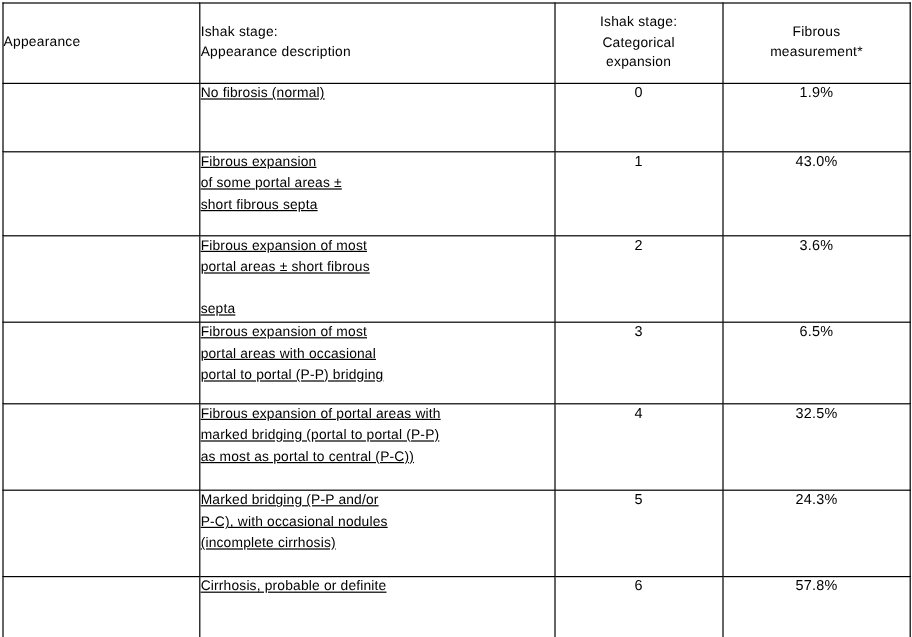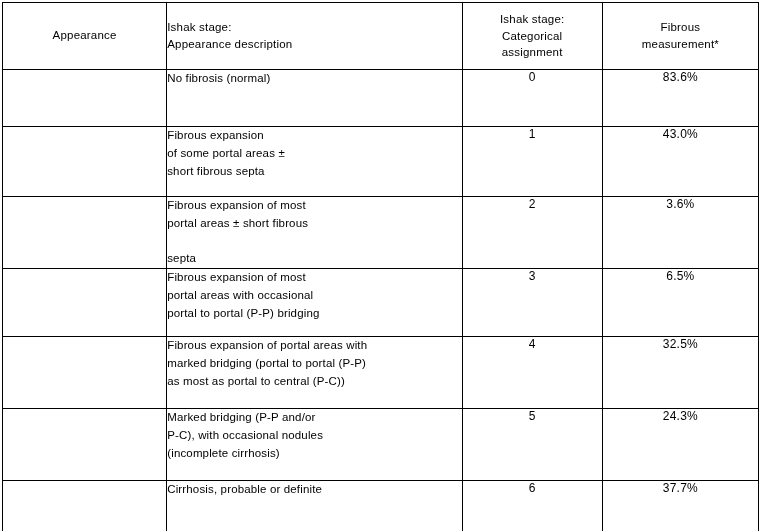--- a/index.html
+++ b/index.html
@@ -38,21 +38,21 @@
   col.c-meas { width: 156px; }
 
   
   tr.head td {
     height: 66px;
     vertical-align: middle;
     font-size: 11.5px;
     letter-spacing: 0.2px;
   }
   .head-appearance {
-    text-align: center;
+    text-align: left;
     line-height: 1.35;
   }
   .head-desc {
     padding-left: 12px;
     line-height: 1.45;
     text-align: left;
   }
   .head-assign, .head-meas {
     text-align: center;
     line-height: 1.45;
@@ -69,21 +69,21 @@
     font-size: 11.5px;
     line-height: 1.55;
     letter-spacing: 0.15px;
   }
   td.assign-cell, td.meas-cell {
     text-align: center;
     font-size: 12px;
     padding-top: 12px;
     letter-spacing: 0.2px;
   }
-  .desc-line { white-space: pre-wrap; }
+  .desc-line { white-space: pre-wrap; text-decoration: underline; }
 
   
   .histo {
     width: 100%;
     height: 100%;
     position: relative;
     display: block;
   }
   .histo .bg {
     position: absolute;
@@ -113,21 +113,21 @@
         <td class="head-appearance">
           <span>Appearance</span>
         </td>
         <td class="head-desc">
           <div>Ishak stage:</div>
           <div>Appearance description</div>
         </td>
         <td class="head-assign">
           <div>Ishak stage:</div>
           <div>Categorical</div>
-          <div>assignment</div>
+          <div>expansion</div>
         </td>
         <td class="head-meas">
           <div>Fibrous</div>
           <div>measurement*</div>
         </td>
       </tr>
 
       <tr style="height:57px;">
         <td class="img-cell">
           <div class="histo">
@@ -144,21 +144,21 @@
             </svg>
           </div>
         </td>
         <td class="desc-cell">
           <div class="desc-line">No fibrosis (normal)</div>
         </td>
         <td class="assign-cell">
           <span>0</span>
         </td>
         <td class="meas-cell">
-          <span>83.6%</span>
+          <span>1.9%</span>
         </td>
       </tr>
 
       <tr style="height:70px;margin-left:28px;">
         <td class="img-cell">
           <div class="histo">
             <div class="bg" style="background:#fce8e6;"></div>
             <svg viewBox="0 0 164 70" preserveAspectRatio="none" aria-hidden="true">
               <rect x="0" y="0" width="164" height="70" fill="#fbe6e3"></rect>
               <ellipse cx="40" cy="30" rx="40" ry="24" fill="#fdefe9" opacity="0.8"></ellipse>
@@ -346,18 +346,18 @@
             </svg>
           </div>
         </td>
         <td class="desc-cell">
           <div class="desc-line">Cirrhosis, probable or definite</div>
         </td>
         <td class="assign-cell">
           <span>6</span>
         </td>
         <td class="meas-cell">
-          <span>37.7%</span>
+          <span>57.8%</span>
         </td>
       </tr>
     </tbody>
   </table>
 </div>
 
 </body></html>

